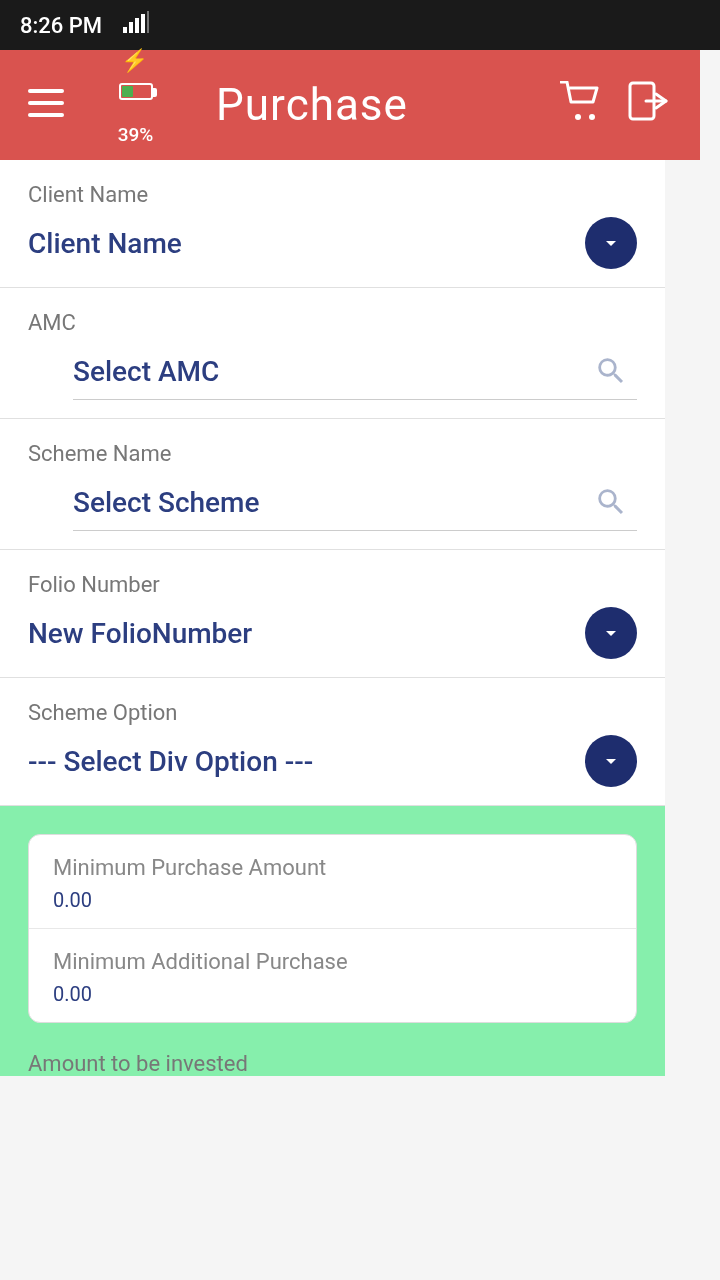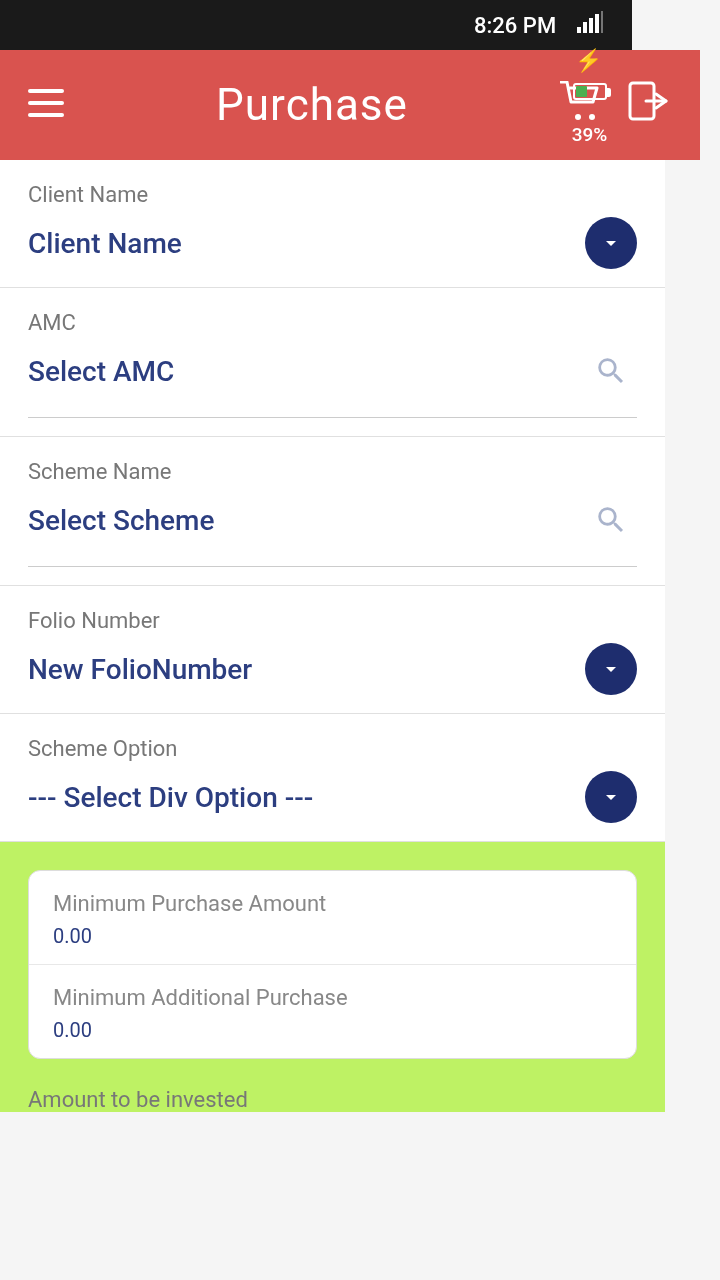--- a/index.html
+++ b/index.html
@@ -7,27 +7,27 @@
     body {
       width: 720px;
       min-height: 1280px;
       font-family: 'Roboto', Arial, sans-serif;
       background: #f5f5f5;
       color: #333;
     }
 
     
     .status-bar {
-      width: 632px;
+      width: 720px;
       height: 50px;
       background: #1a1a1a;
       display: flex;
       align-items: center;
-      justify-content: flex-end;
-      padding: 0 9px;
+      justify-content: flex-start;
+      padding: 0 20px;
       color: #fff;
       font-size: 22px;
       font-weight: 500;
     }
     .status-left { display: flex; align-items: center; gap: 6px; }
     .status-right { display: flex; align-items: center; gap: 10px; font-size: 20px; flex-direction: column; }
     .battery-bar {
       display: inline-flex; align-items: center; gap: 2px;
     }
     .battery-icon {
@@ -64,21 +64,21 @@
     }
     .nav-icon {
       color: #fff;
       font-size: 38px;
       cursor: pointer;
     }
     .hamburger-icon { font-size: 36px; color: #fff; cursor: pointer; }
 
     
     .content {
-      background: #bef264;
+      background: #86efac;
       width: 665px;
     }
 
     
     .field-group {
       padding: 22px 28px 18px 28px;
       border-bottom: 1px solid #e0e0e0;
       background: #fff;
     }
     .field-label {
@@ -108,21 +108,22 @@
     .dropdown-btn svg { width: 24px; height: 24px; fill: #fff; }
     .search-icon-btn {
       width: 52px; height: 52px;
       display: flex; align-items: center; justify-content: center;
       cursor: pointer;
       flex-shrink: 0;
     }
     .search-icon-btn svg { width: 34px; height: 34px; fill: #aab4cc; }
     .field-underline {
       border-bottom: 1px solid #ccc;
-      padding-bottom: 20px;
+      padding-bottom: 2px;
+      margin-left: 45px;
     }
 
     
     .info-card {
       margin: 28px 28px 0 28px;
       border: 1px solid #ddd;
       border-radius: 12px;
       overflow: hidden;
       background: #fff;
     }

